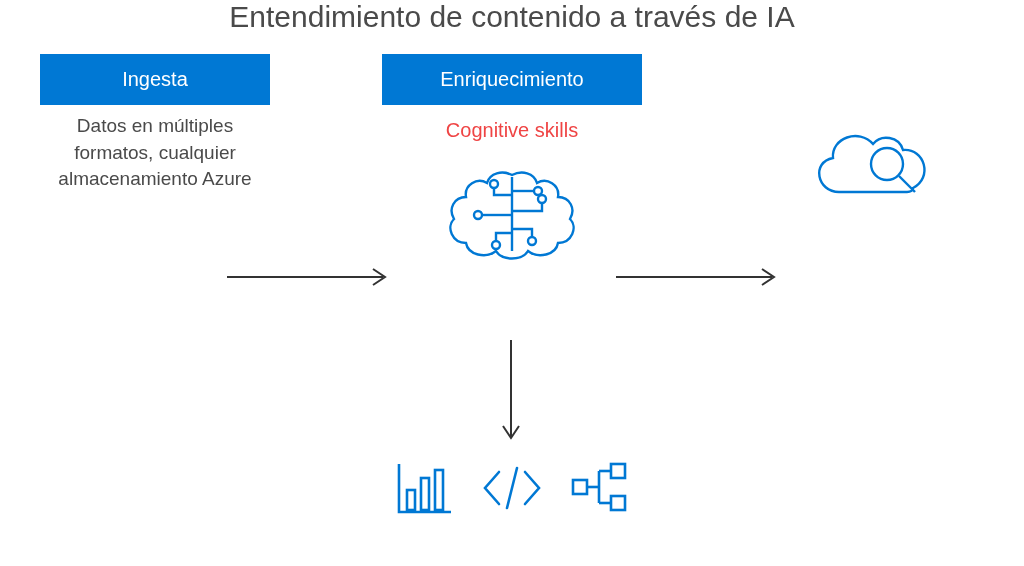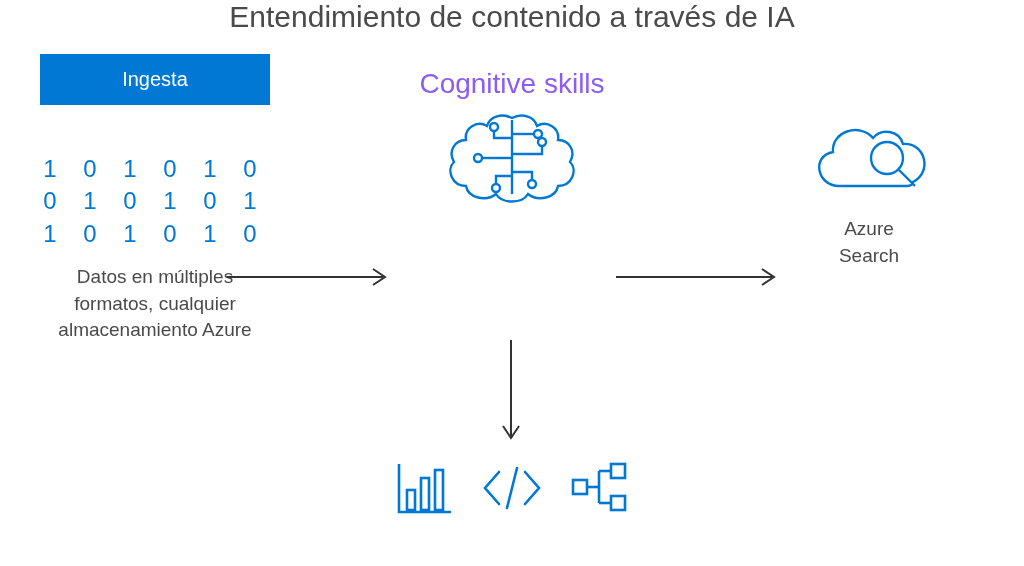--- a/index.html
+++ b/index.html
@@ -33,25 +33,25 @@
     .stage-header {
       background: #0078d4;
       color: #fff;
       font-size: 20px;
       font-weight: 400;
       width: 100%;
       text-align: center;
       padding: 14px 16px;
     }
     .subtitle {
-      color: #8b5cf6;
-      font-size: 28px;
+      color: #ef4444;
+      font-size: 20px;
       font-weight: 300;
       margin-top: 14px;
-      margin-bottom: 0;
+      margin-bottom: 10px;
       min-height: 28px;
     }
     .icon-area {
       display: flex;
       align-items: center;
       justify-content: center;
       margin-top: 8px;
     }
     .binary-block {
       font-family: "Segoe UI Light", "Segoe UI", Arial, sans-serif;
@@ -88,27 +88,25 @@
   </style>
 </head>
 <body>
 
 <div class="title">Entendimiento de contenido a través de IA</div>
 
 <div class="columns">
 
   <div class="col">
     <div class="stage-header">Ingesta</div>
-    <div class="binary-block"><span>1 0 1 0 1 0</span>
-<span>0 1 0 1 0 1</span>
-<span>1 0 1 0 1 0</span></div>
     <div class="ingest-desc">Datos en múltiples formatos, cualquier almacenamiento Azure</div>
   </div>
 
   <div class="col" style="width:260px;">
+    <div class="stage-header">Enriquecimiento</div>
     <div class="subtitle">Cognitive skills</div>
     <div class="icon-area">
       <svg width="140" height="100" viewBox="0 0 140 100">
         <g fill="none" stroke="#0078d4" stroke-width="2.4">
 
           <path d="M70 10
                    C60 5 48 8 45 18
                    C35 12 22 20 24 32
                    C12 32 6 44 12 54
                    C4 62 10 78 24 78
@@ -151,24 +149,20 @@
                    C32 24 60 14 74 30
                    C82 20 100 22 104 36
                    C126 34 134 64 114 74
                    C114 76 112 78 108 78
                    L40 78 Z"></path>
 
           <circle cx="88" cy="50" r="16"></circle>
           <line x1="100" y1="62" x2="116" y2="78"></line>
         </g>
       </svg>
-    </div>
-    <div class="explore-desc">
-      <span>Azure</span><br>
-      <span>Search</span>
     </div>
   </div>
 
 </div>
 
 <svg class="arrow" style="left:225px; top:265px;" width="170" height="24" viewBox="0 0 170 24">
   <line x1="2" y1="12" x2="158" y2="12" stroke="#333" stroke-width="2"></line>
   <polyline points="148,4 160,12 148,20" fill="none" stroke="#333" stroke-width="2"></polyline>
 </svg>
 

